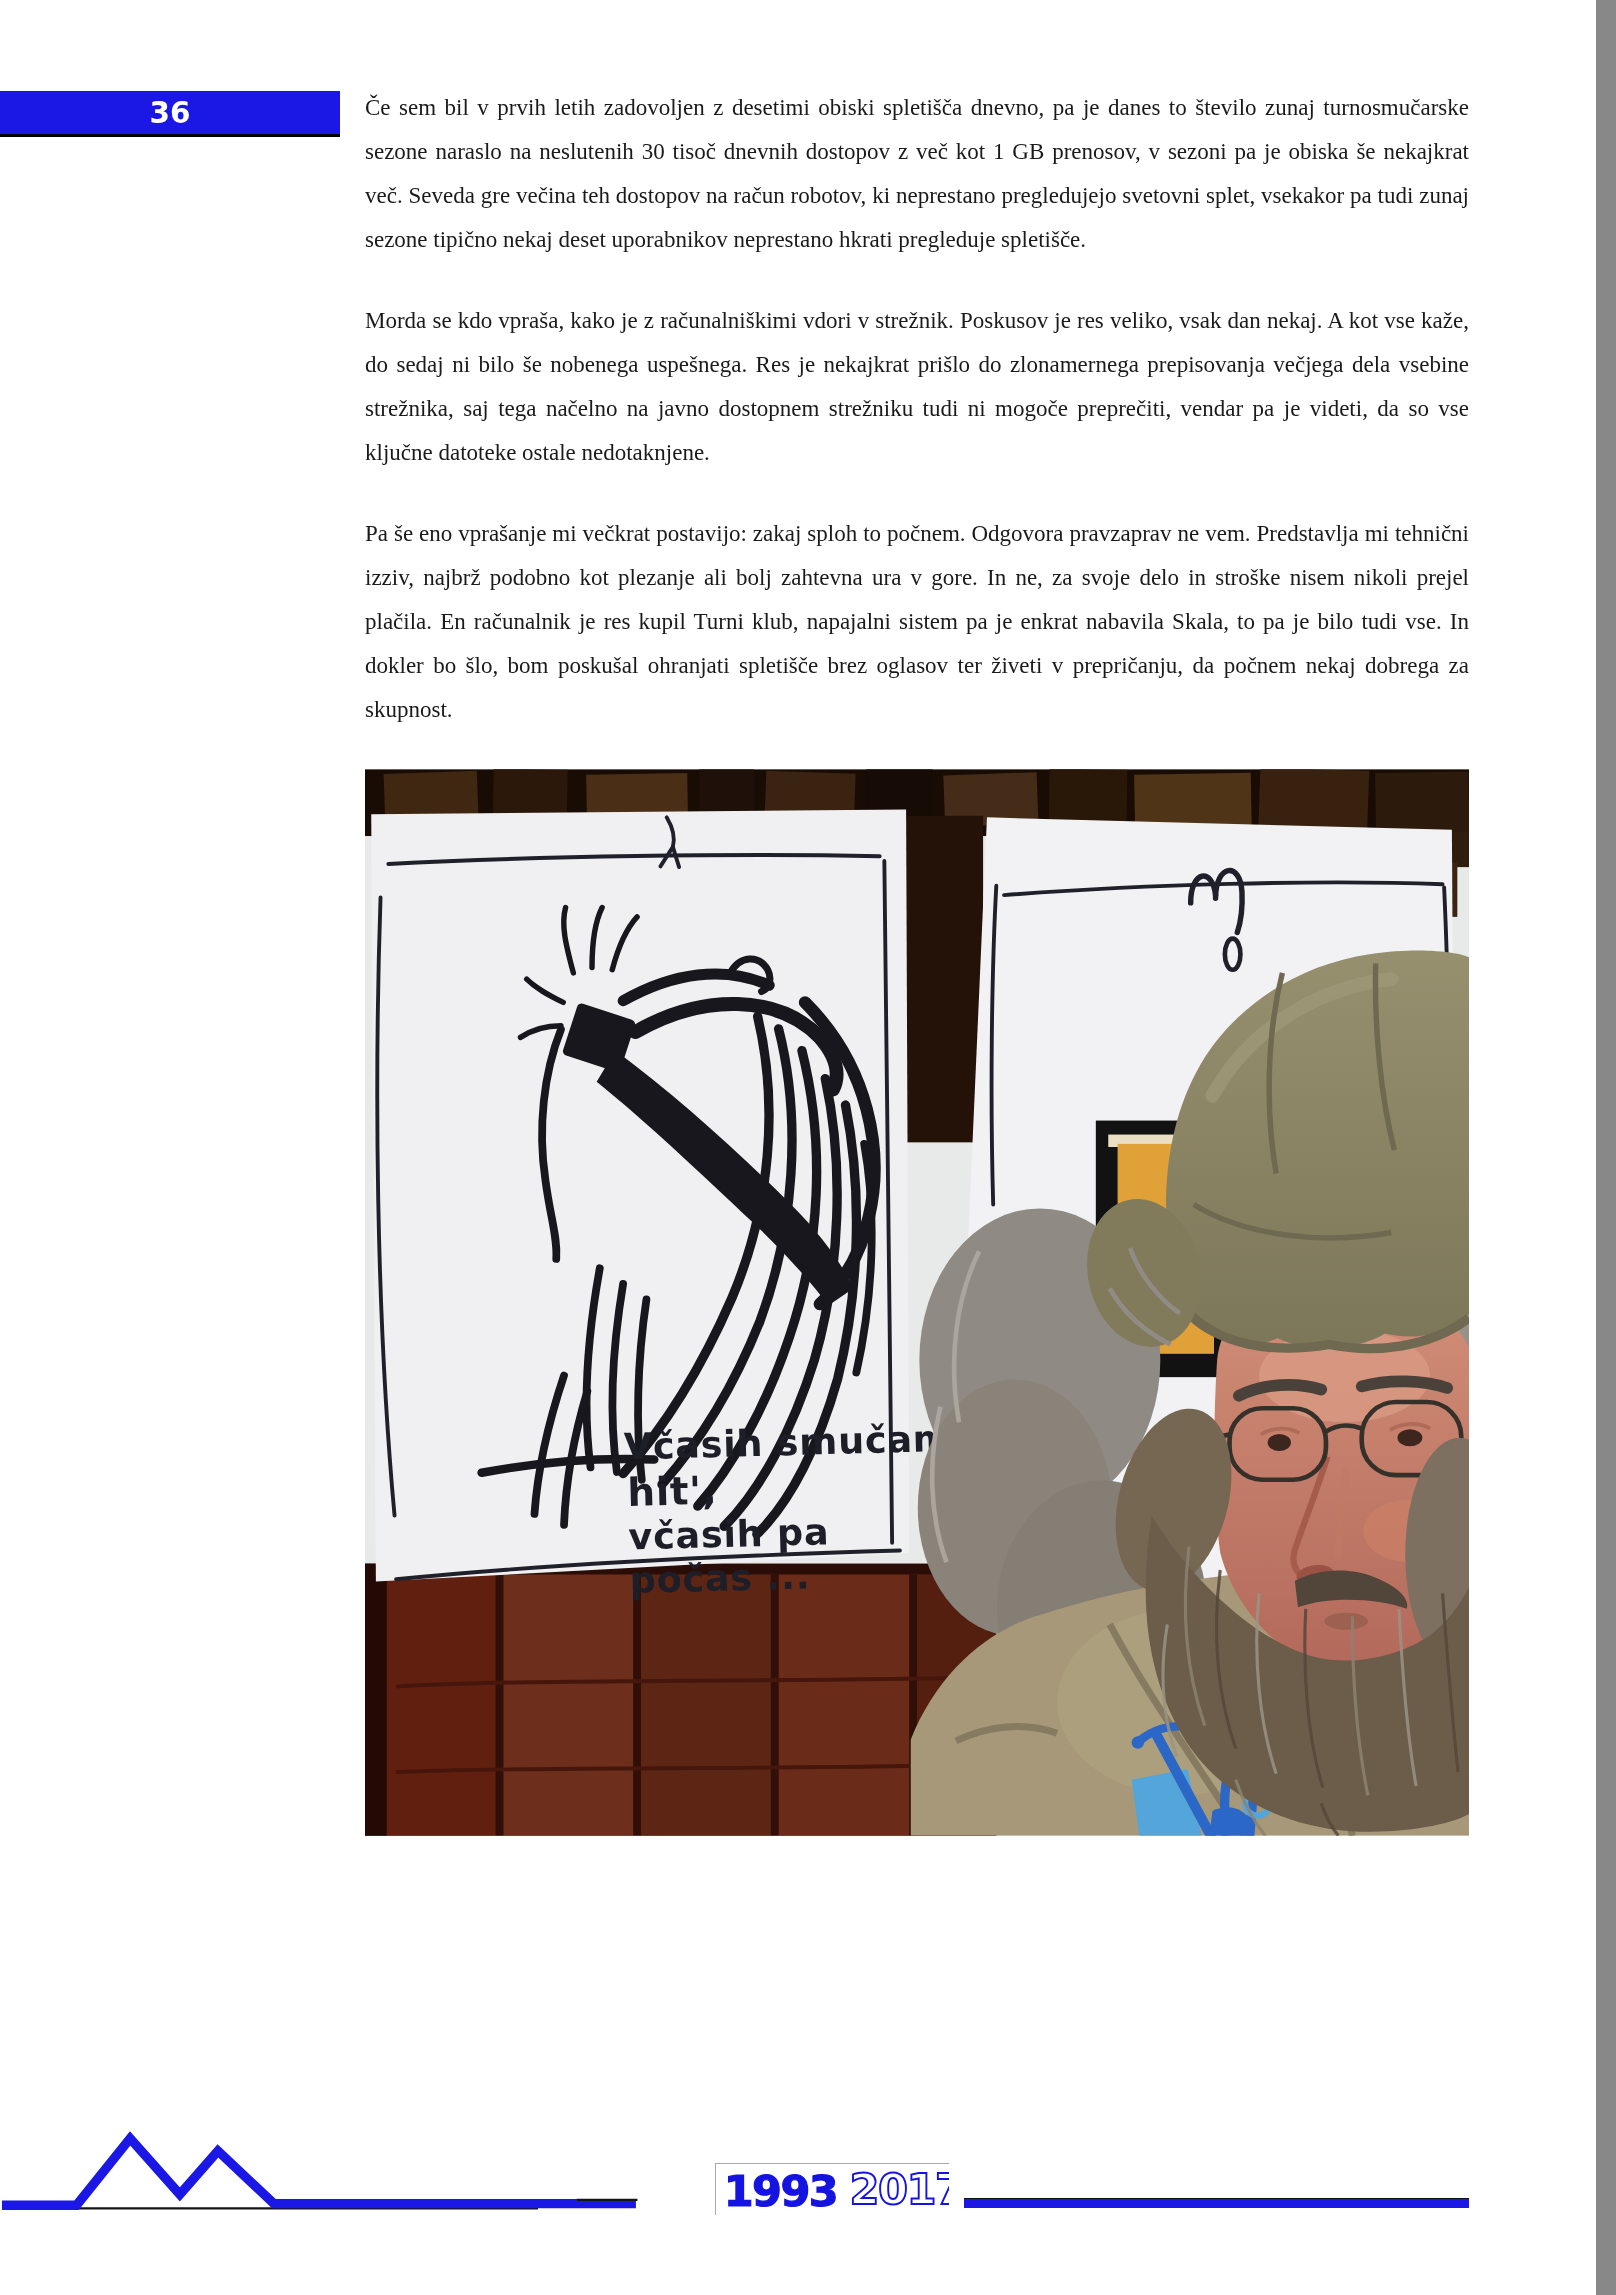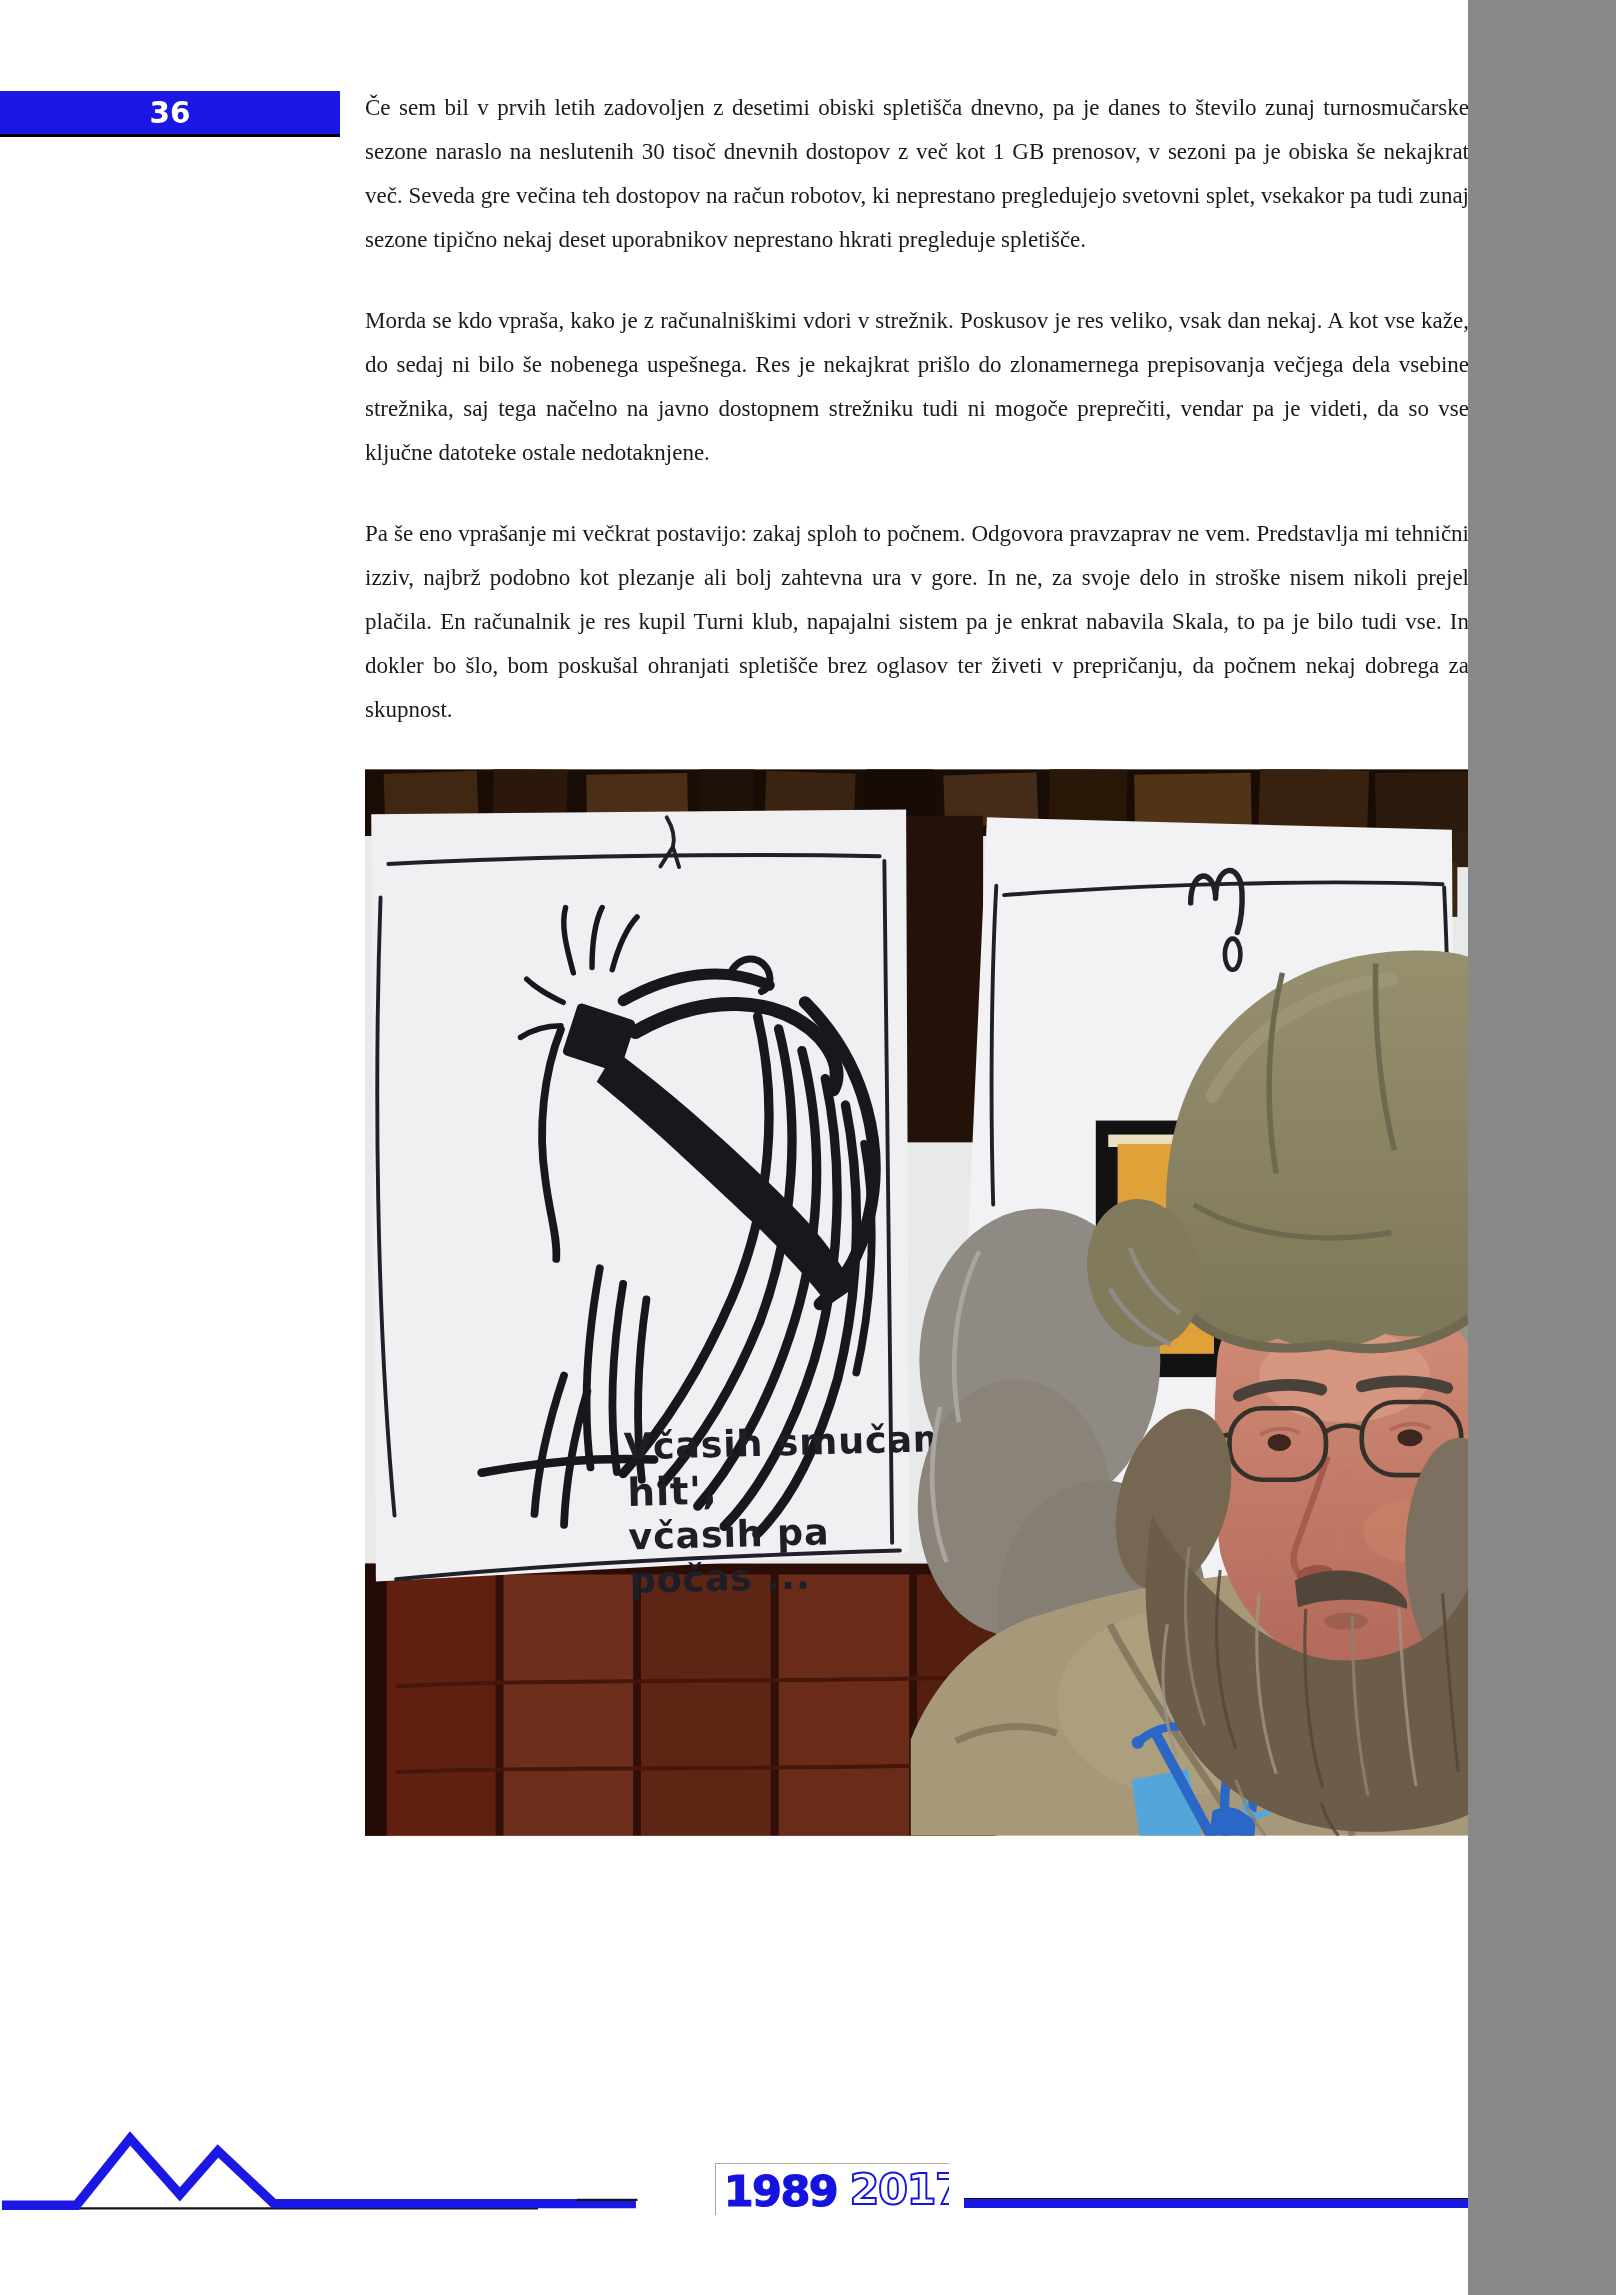--- a/index.html
+++ b/index.html
@@ -1,17 +1,17 @@
 <!DOCTYPE html>
 <html style="font-size:12.4px"><head>
 <meta charset="utf-8">
 <style>
   html,body{margin:0;padding:0;background:#888;}
   .page{
-    position:relative;width:1468px;height:2295px;background:#ffffff;
+    position:relative;width:1596px;height:2295px;background:#ffffff;
     overflow:hidden;font-family:"Liberation Serif", serif;color:#1a1a1a;
   }
   
   .pagenum-bar{
     position:absolute;left:0;top:91px;width:340px;height:43px;
     background:#1b18e6;border-bottom:3.1px solid #000;
     display:flex;align-items:center;justify-content:center;
   }
   .pagenum-bar span{
     font-family:"DejaVu Sans", sans-serif;font-weight:bold;font-size:29.5px;color:#fff;
@@ -286,21 +286,21 @@
     </div>
   </div>
 
   <svg class="footer-zigzag" width="700" height="101" viewBox="0 0 900 130">
     <path d="M 38,106 L 692,106" stroke="#151515" stroke-width="3" fill="none"></path>
     <path d="M 2,102 L 98,102 L 167,16 L 231,88 L 280,32 L 352,100 L 818,100" stroke="#1b18e6" stroke-width="12" fill="none"></path>
     <path d="M 742,95 L 820,95" stroke="#151515" stroke-width="3" fill="none"></path>
   </svg>
 
   <div class="year-box">
-    <span class="year-solid">1989</span>
+    <span class="year-solid">1993</span>
     <svg class="year-outline-svg" width="117" height="48" viewBox="0 0 130.922 62">
       <text x="2" y="48" font-family="DejaVu Sans, sans-serif" font-weight="bold" font-size="56" fill="#ffffff" stroke="#1413e0" stroke-width="2.5" letter-spacing="-2">2017</text>
     </svg>
   </div>
 
   <div class="footer-line-right"></div>
 
 </div>
 
 

